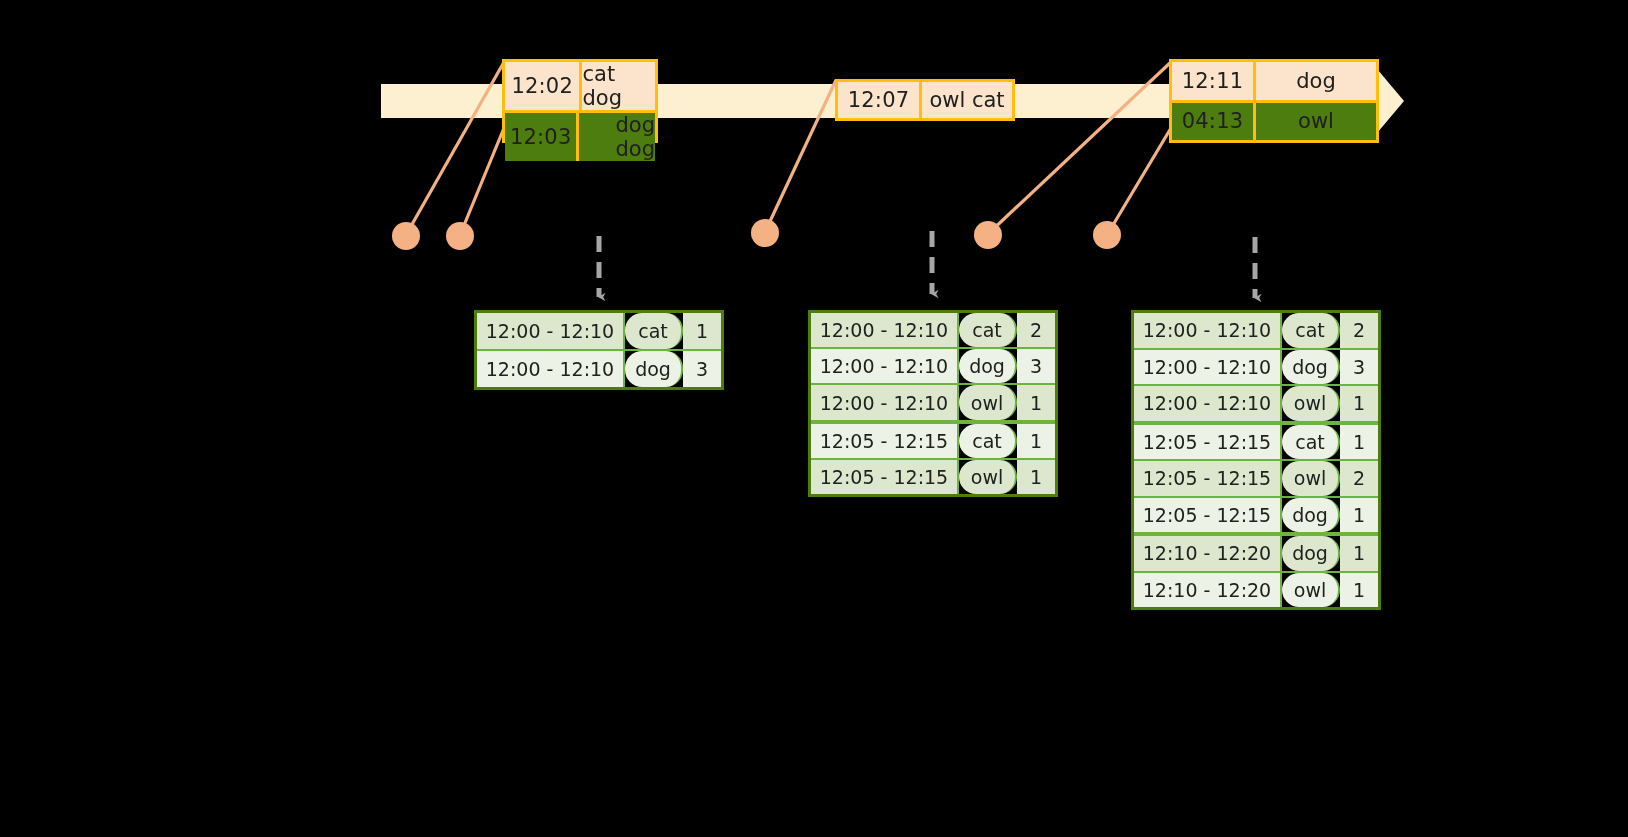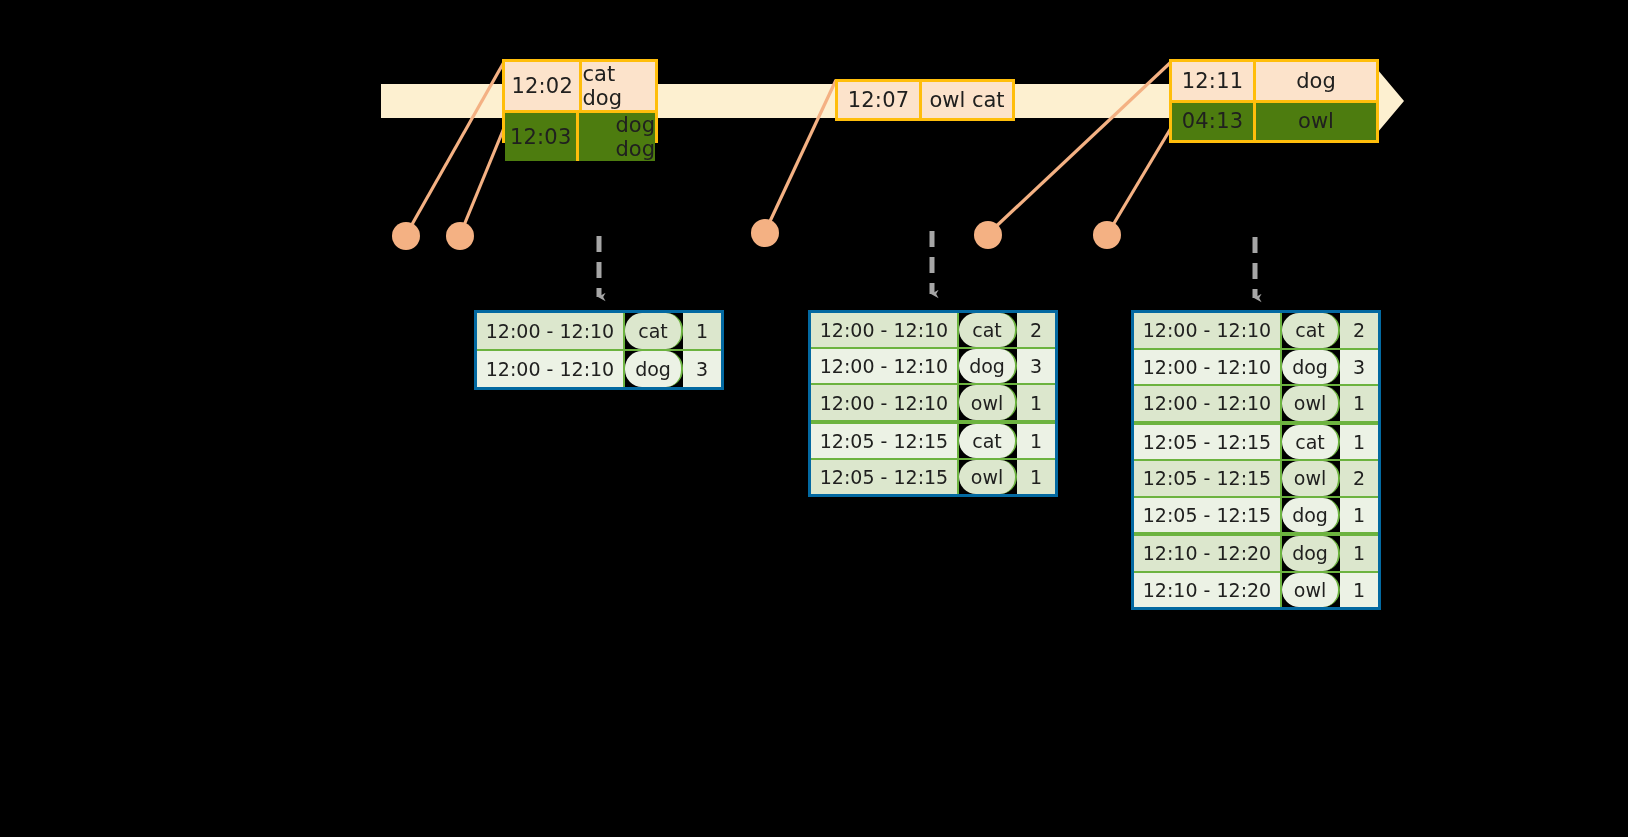--- a/index.html
+++ b/index.html
@@ -64,21 +64,21 @@
     justify-content: center;
     font-size: 21px;
     color: #20201f;
   }
   .tone-a .evt-time, .tone-a .evt-words { background: #FCE3CB; }
   .tone-b .evt-time, .tone-b .evt-words { background: #4d7c0f; text-align: right; }
 
   
   .agg-table {
     position: absolute;
-    border: 3px solid #0369a1;
+    border: 3px solid #4d7c0f;
     box-sizing: border-box;
     display: flex;
     flex-direction: column;
     z-index: 4;
   }
   .agg-row {
     display: flex;
     flex-direction: row;
     height: 37.5px;
   }

